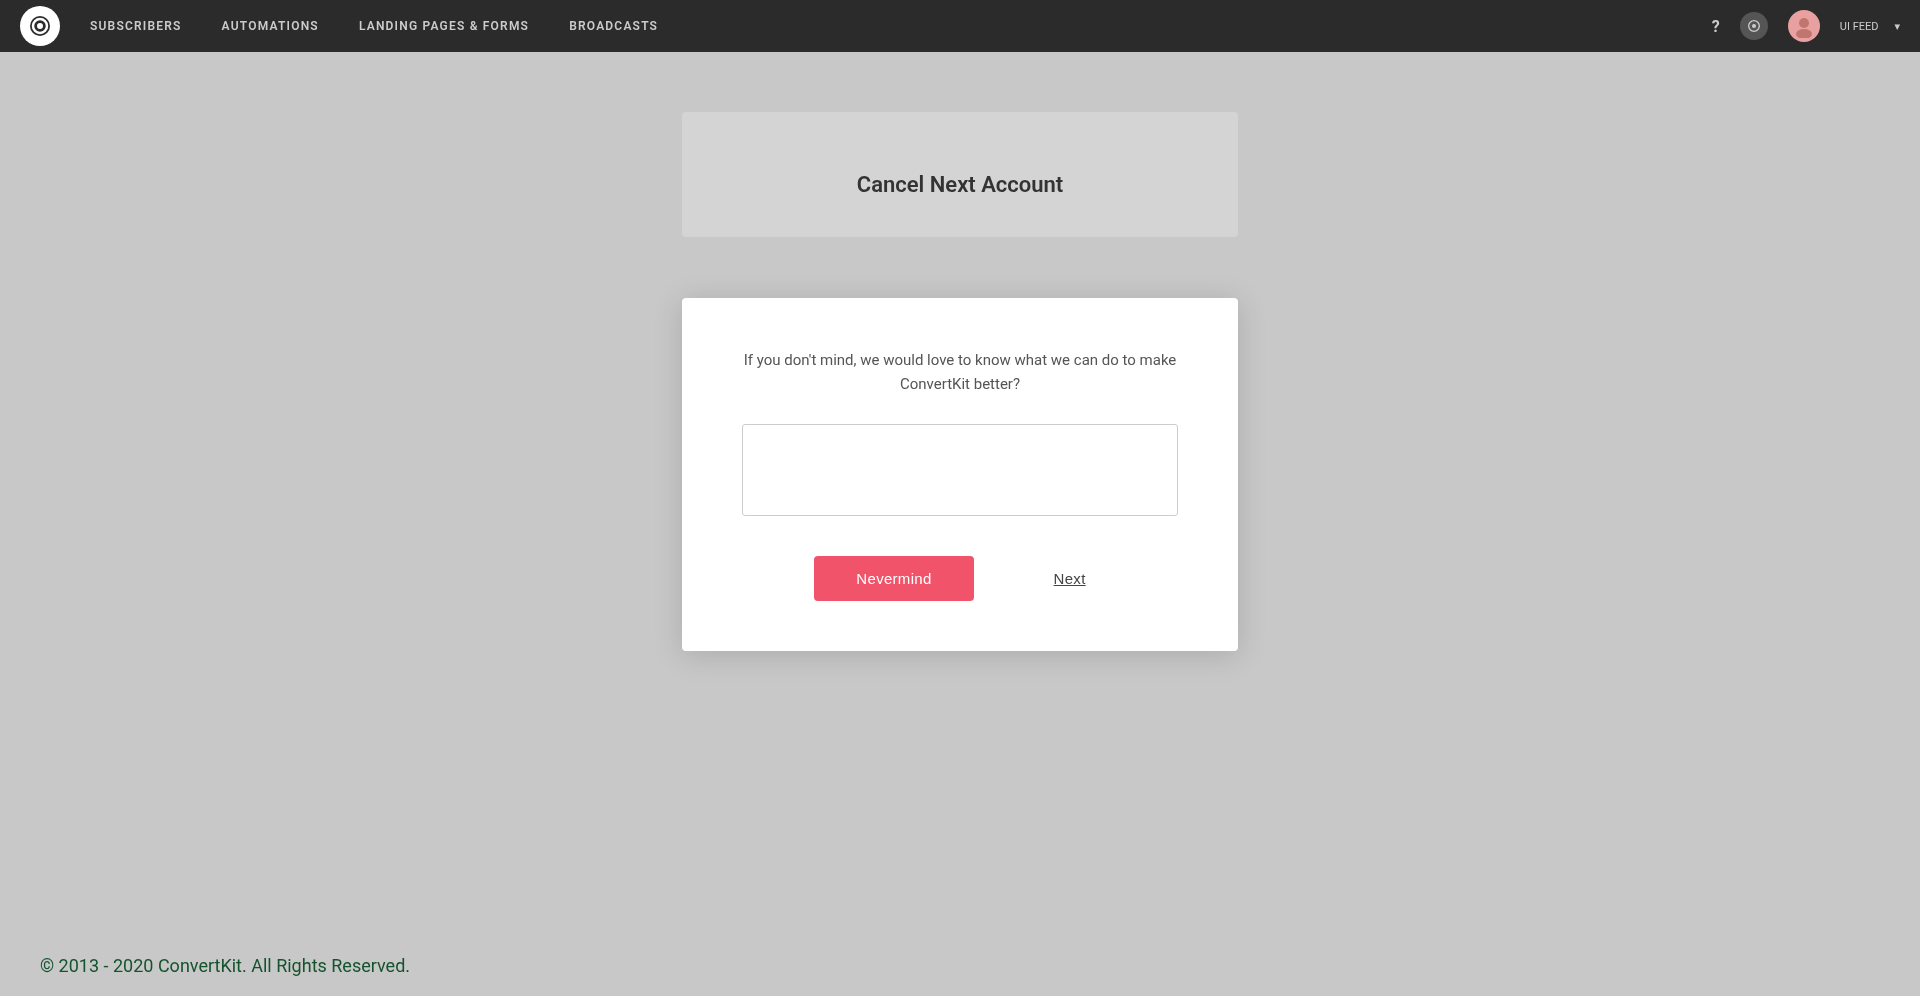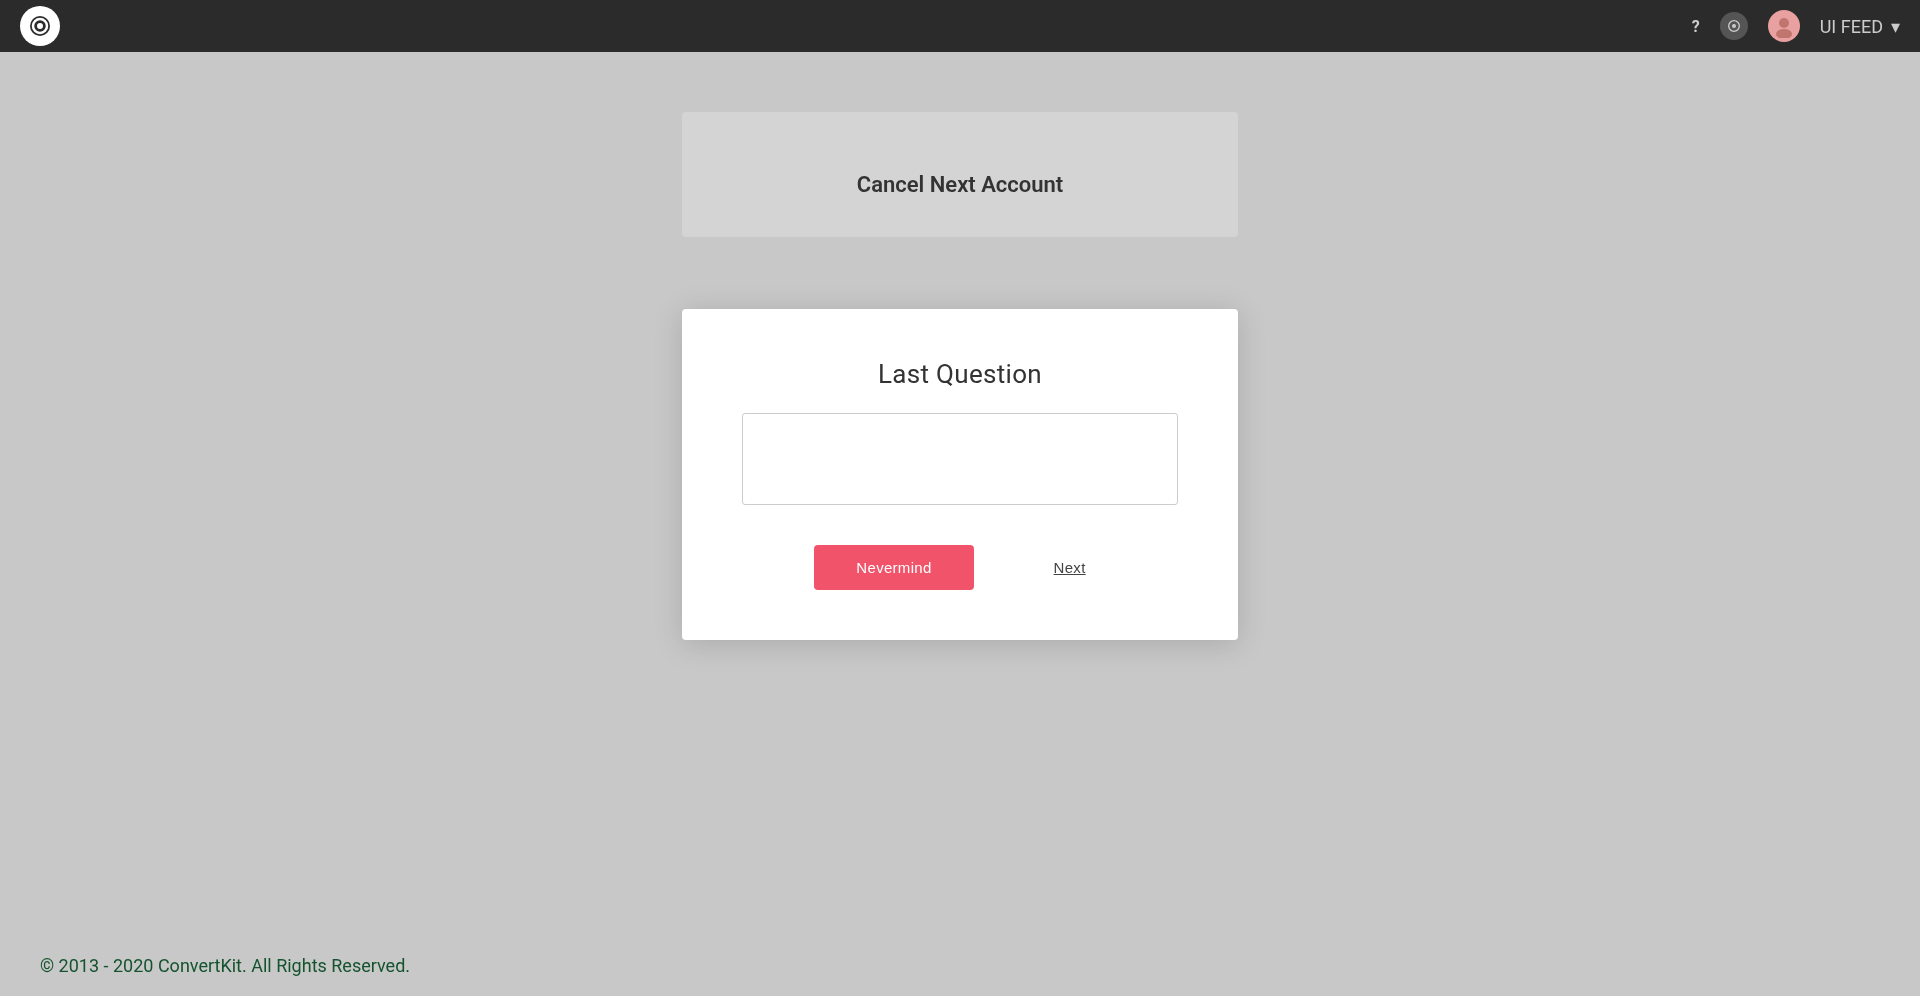--- a/index.html
+++ b/index.html
@@ -95,25 +95,25 @@
       background-color: #e8a0a0;
       display: flex;
       align-items: center;
       justify-content: center;
       cursor: pointer;
       overflow: hidden;
     }
 
     .navbar-username {
       color: #cccccc;
-      font-size: 18px;
-      cursor: pointer;
-      display: flex;
-      align-items: center;
-      gap: 8px;
+      font-size: 11px;
+      cursor: pointer;
+      display: flex;
+      align-items: center;
+      gap: 16px;
     }
 
     
     .page-content {
       width: 100%;
       height: calc(996px - 52px);
       background-color: #c8c8c8;
       display: flex;
       flex-direction: column;
       align-items: center;
@@ -240,20 +240,26 @@
 
 <nav class="navbar">
   <div class="navbar-logo">
     <svg viewBox="0 0 24 24" fill="none">
       <circle cx="12" cy="12" r="10" fill="#2b2b2b"></circle>
       <circle cx="12" cy="12" r="7" stroke="#fff" stroke-width="2.5" fill="none"></circle>
       <circle cx="12" cy="12" r="3" fill="#fff"></circle>
     </svg>
   </div>
 
+  <div class="navbar-links">
+    <a class="navbar-link">SUBSCRIBERS</a>
+    <a class="navbar-link">AUTOMATIONS</a>
+    <a class="navbar-link">LANDING PAGES &amp; FORMS</a>
+    <a class="navbar-link">BROADCASTS</a>
+  </div>
 
   <div class="navbar-right">
     <span class="navbar-help">?</span>
     <div class="navbar-bell">
       <svg width="16" height="16" viewBox="0 0 24 24" fill="none">
         <circle cx="12" cy="12" r="8" stroke="#ccc" stroke-width="2"></circle>
         <circle cx="12" cy="12" r="3" fill="#ccc"></circle>
       </svg>
     </div>
     <div class="navbar-avatar">
@@ -270,21 +276,21 @@
 </nav>
 
 <div class="page-content">
 
   <div class="background-panel">
     <h2 class="background-panel-title">Cancel Next Account</h2>
   </div>
 
   <div class="modal-overlay">
     <div class="modal">
-      <h2 class="modal-title">Last Question</h2>
+      <p class="modal-description">If you don't mind, we would love to know what we can do to make ConvertKit better?</p>
       <textarea class="modal-textarea" placeholder="" style=""></textarea>
       <div class="modal-actions">
         <button class="btn-nevermind">Nevermind</button>
         <button class="btn-next">Next</button>
       </div>
     </div>
   </div>
 
   <div class="footer">
     <span>© 2013 - 2020 ConvertKit. All Rights Reserved.</span>

